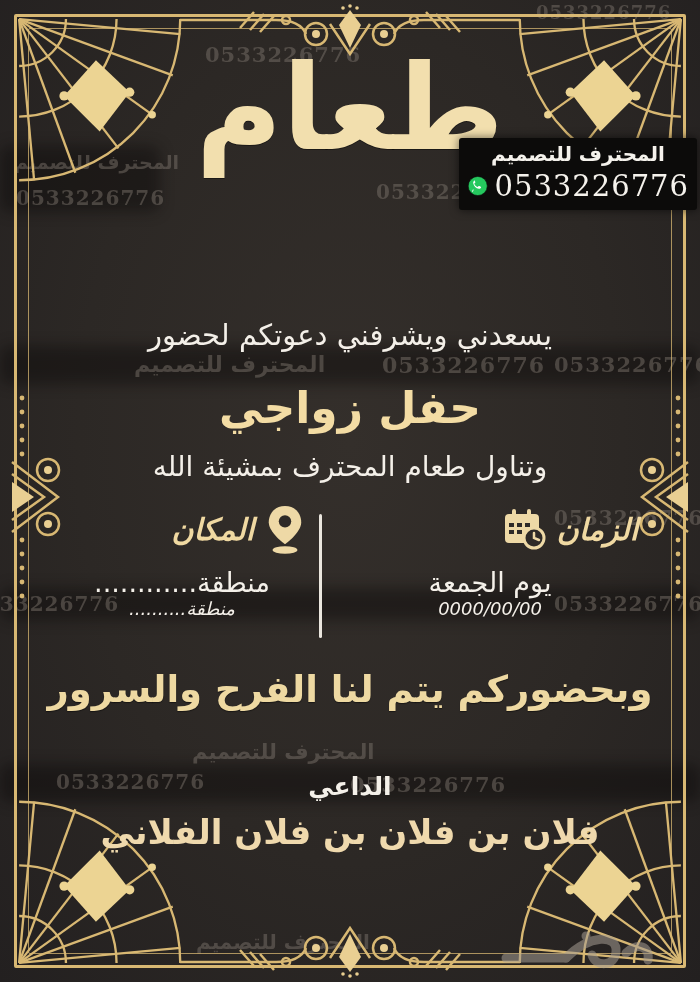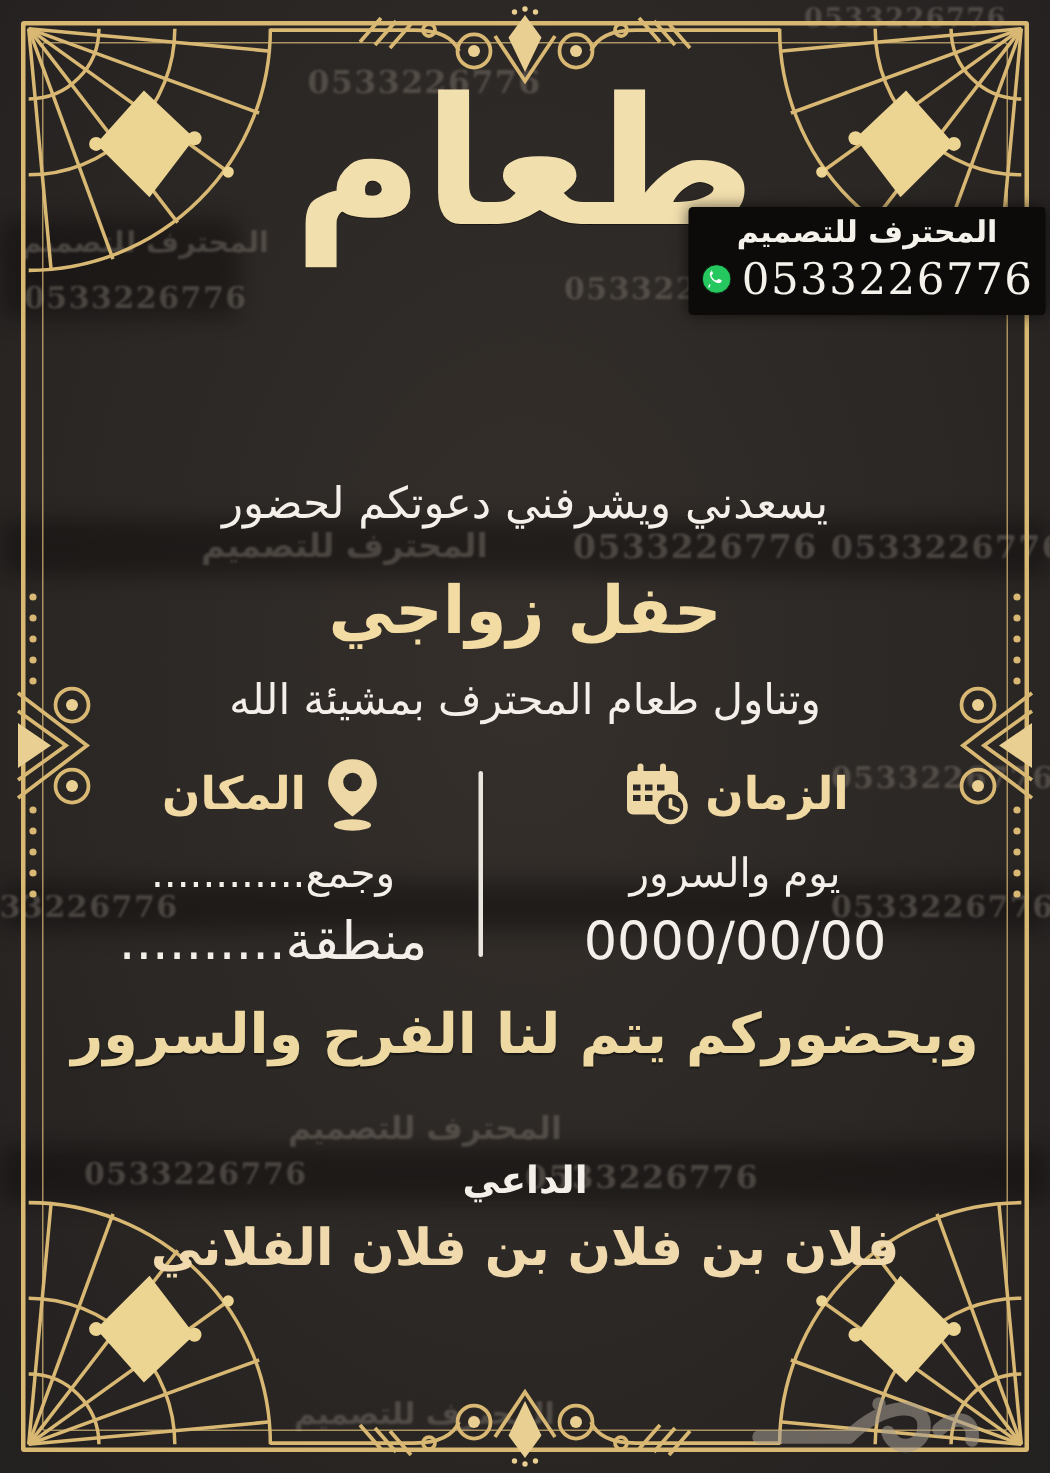--- a/index.html
+++ b/index.html
@@ -30,24 +30,24 @@
   
   .title{top:44px;font-size:118px;line-height:1.1;color:#f2dfae;font-weight:bold;
          text-shadow:0 1px 0 rgba(0,0,0,.4);}
   .blessing{top:226px;font-size:29px;color:#eed8a4;font-weight:bold;letter-spacing:-1px;}
   .invite{top:318px;font-size:29px;color:#f4f0e9;}
   .event{top:382px;font-size:44px;color:#f3dca4;font-weight:bold;}
   .dinner{top:450px;font-size:28px;color:#f4f0e9;}
   .col{top:503px;text-align:center;}
   .col-time{right:62px;width:296px;}
   .col-place{left:58px;width:248px;}
-  .col-head{display:flex;align-items:center;justify-content:center;gap:10px;height:52px;}
+  .col-head{display:flex;align-items:center;gap:10px;height:52px;font-style:italic;}
   .col-label{font-size:30px;font-weight:bold;color:#f0d9a2;}
   .col-line1{margin-top:12px;font-size:27px;color:#f4f0e9;}
-  .col-line2{margin-top:10px;font-size:35px;color:#f4f0e9;}
+  .col-line2{font-size:18px;color:#f4f0e9;font-style:italic;}
   .date{font-family:"DejaVu Sans",sans-serif;}
   .divider{left:319px;top:514px;width:3px;height:124px;background:#eae6de;border-radius:2px;}
   .presence{top:668px;font-size:37px;color:#eed9a2;font-weight:bold;letter-spacing:-1px;
             text-shadow:0 1px 1px rgba(0,0,0,.45);}
   .host-label{top:772px;font-size:25px;color:#f4f0e9;font-weight:bold;}
   .host-name{top:812px;font-size:34px;color:#efd9ad;font-weight:600;}
   .signature{right:42px;bottom:4px;opacity:.55;}
 </style>
 </head>
 <body>
@@ -279,36 +279,36 @@
         <rect x="4" y="8" width="34" height="29" rx="4" fill="#eed9a6"></rect>
         <rect x="8" y="17" width="5" height="4" fill="#2e2a27"></rect>
           <rect x="16" y="17" width="5" height="4" fill="#2e2a27"></rect>
           <rect x="24" y="17" width="5" height="4" fill="#2e2a27"></rect>
         <rect x="8" y="24" width="5" height="4" fill="#2e2a27"></rect>
           <rect x="16" y="24" width="5" height="4" fill="#2e2a27"></rect>
         <circle cx="33" cy="32" r="10" fill="#2e2a27" stroke="#eed9a6" stroke-width="3"></circle>
         <path d="M33 27 V32 L38 34" stroke="#eed9a6" stroke-width="2.5" fill="none" stroke-linecap="round"></path>
       </svg>
     </div>
-    <div class="col-line1">يوم والسرور</div>
+    <div class="col-line1">يوم الجمعة</div>
     <div class="col-line2 date" dir="ltr">0000/00/00</div>
   </div>
 
   <div class="abs divider"></div>
 
   <div class="abs col col-place">
     <div class="col-head">
       <svg width="42" height="52" viewBox="0 0 44 54">
         <path d="M22 3 C11 3 5 11 5 20 C5 31 22 43 22 43 C22 43 39 31 39 20 C39 11 33 3 22 3 Z" fill="#eed9a6"></path>
         <circle cx="22" cy="19" r="6.5" fill="#2e2a27"></circle>
         <ellipse cx="22" cy="49" rx="13" ry="4" fill="#eed9a6"></ellipse>
       </svg>
       <span class="col-label">المكان</span>
     </div>
-    <div class="col-line1">وجمع............</div>
+    <div class="col-line1">منطقة............</div>
     <div class="col-line2">منطقة..........</div>
   </div>
 
   <div class="abs ctr presence">وبحضوركم يتم لنا الفرح والسرور</div>
   <div class="abs ctr host-label">الداعي</div>
   <div class="abs ctr host-name">فلان بن فلان بن فلان الفلاني</div>
 
   <svg class="abs signature" width="160" height="56" viewBox="0 0 160 56">
     <g stroke="#a59c92" stroke-width="9" stroke-linecap="round" fill="none">
       <path d="M8 36 H68"></path>

